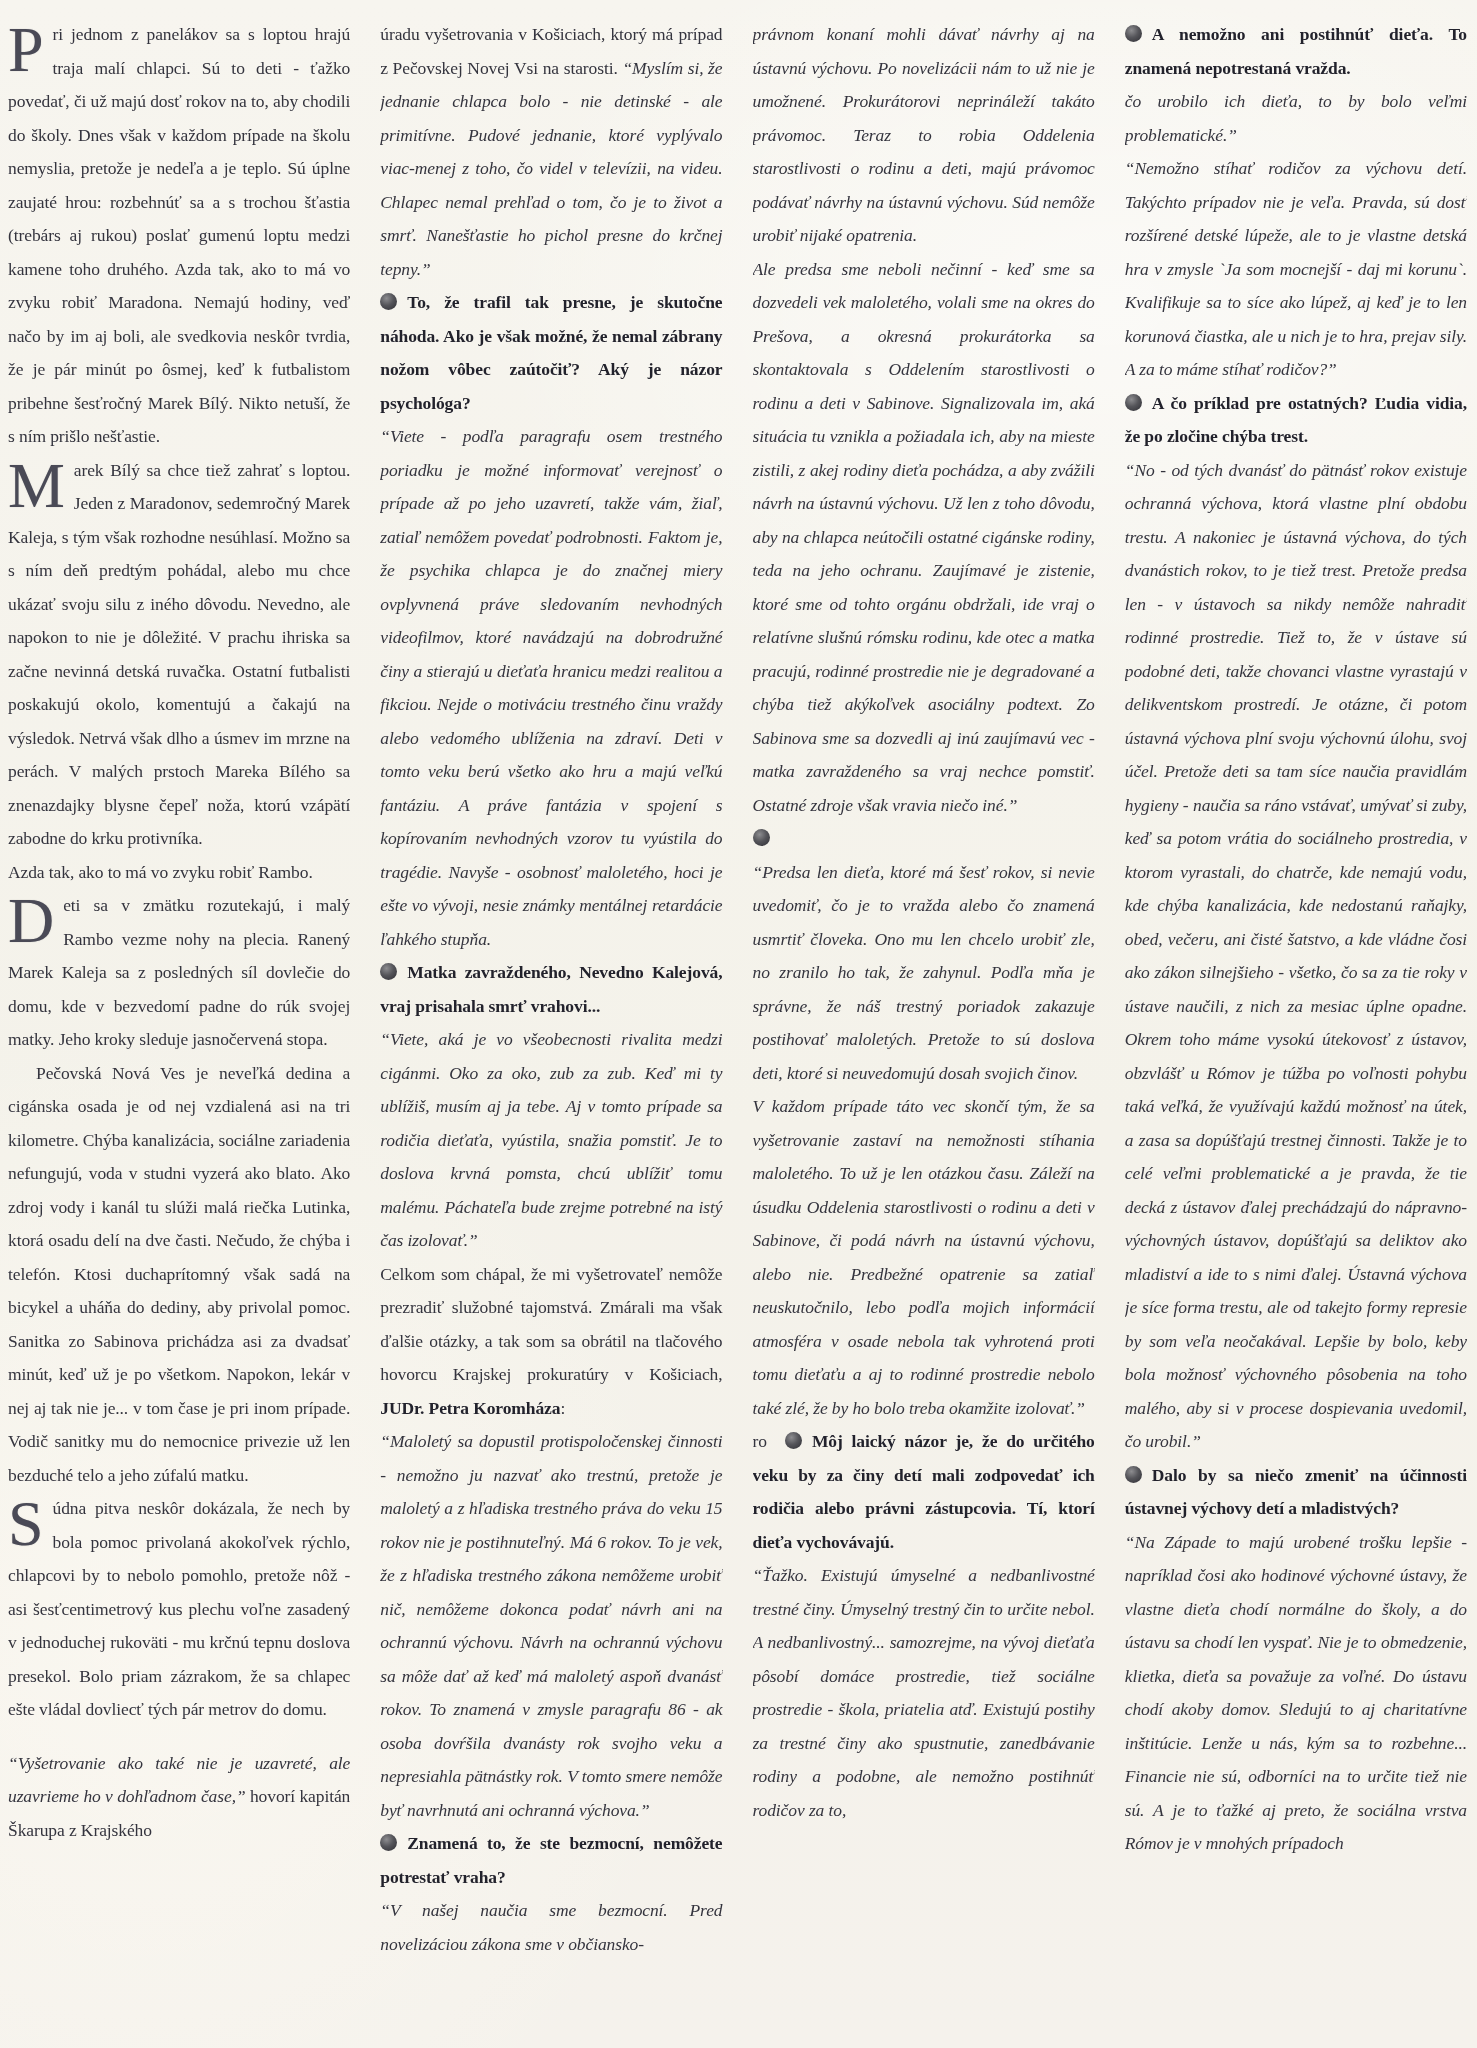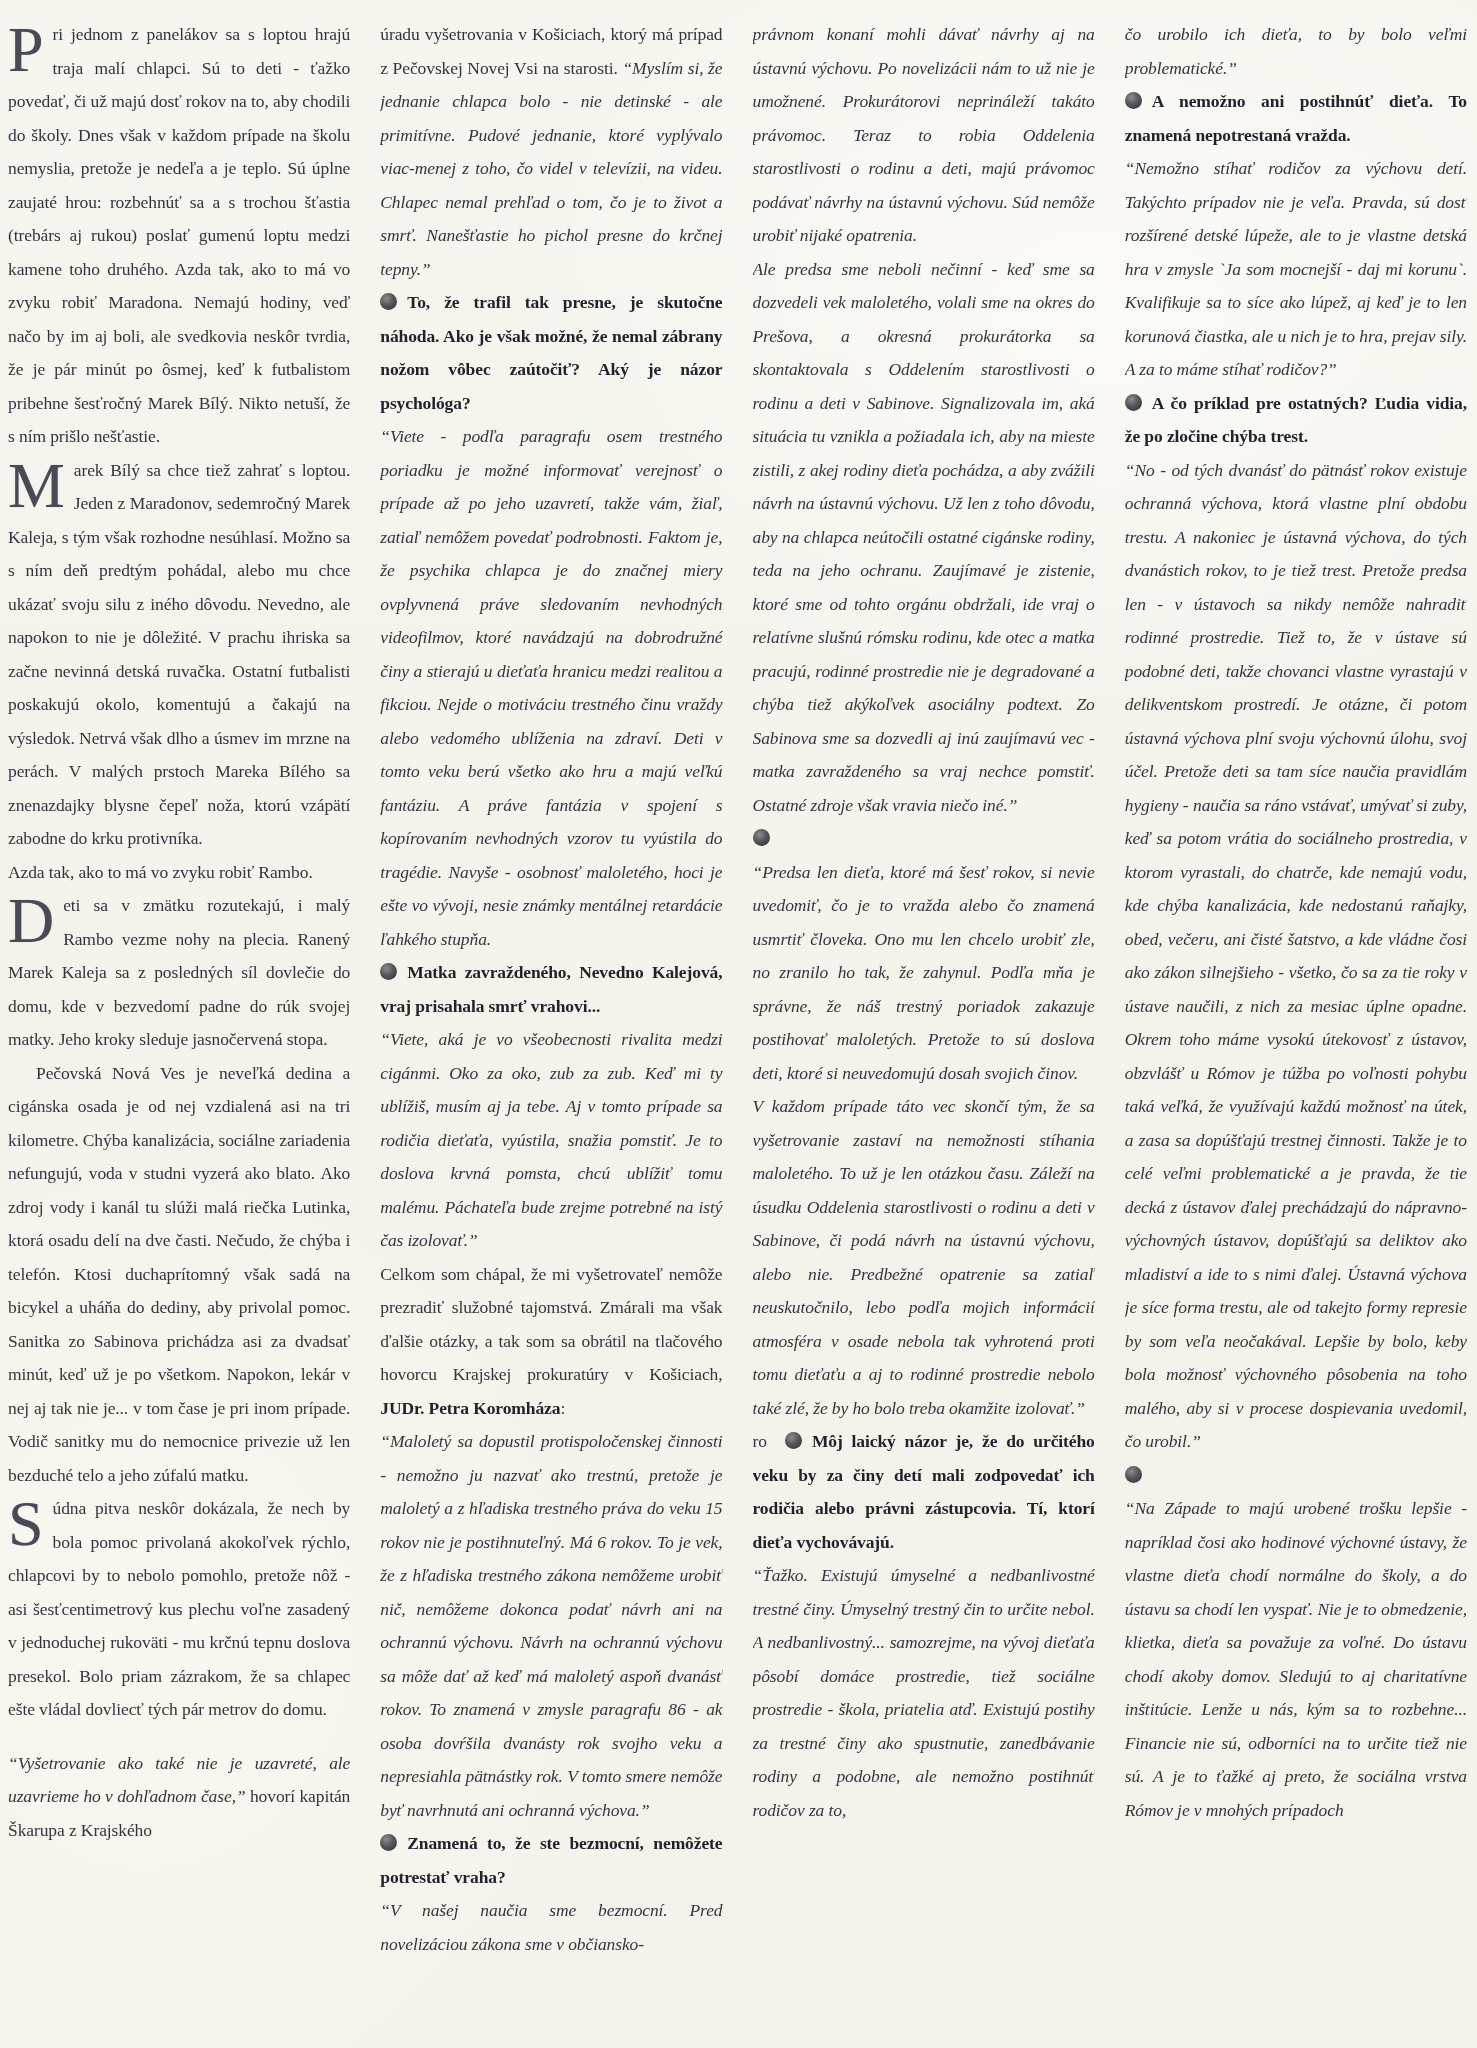--- a/index.html
+++ b/index.html
@@ -84,22 +84,22 @@
     <div class="col">
         <p class="block para"><span class="seg-italic">právnom konaní mohli dávať návrhy aj na ústavnú výchovu. Po novelizácii nám to už nie je umožnené. Prokurátorovi neprináleží takáto právomoc. Teraz to robia Oddelenia starostlivosti o rodinu a deti, majú právomoc podávať návrhy na ústavnú výchovu. Súd nemôže urobiť nijaké opatrenia.</span></p>
         <p class="block para"><span class="seg-italic">Ale predsa sme neboli nečinní - keď sme sa dozvedeli vek maloletého, volali sme na okres do Prešova, a okresná prokurátorka sa skontaktovala s Oddelením starostlivosti o rodinu a deti v Sabinove. Signalizovala im, aká situácia tu vznikla a požiadala ich, aby na mieste zistili, z akej rodiny dieťa pochádza, a aby zvážili návrh na ústavnú výchovu. Už len z toho dôvodu, aby na chlapca neútočili ostatné cigánske rodiny, teda na jeho ochranu. Zaujímavé je zistenie, ktoré sme od tohto orgánu obdržali, ide vraj o relatívne slušnú rómsku rodinu, kde otec a matka pracujú, rodinné prostredie nie je degradované a chýba tiež akýkoľvek asociálny podtext. Zo Sabinova sme sa dozvedli aj inú zaujímavú vec - matka zavraždeného sa vraj nechce pomstiť. Ostatné zdroje však vravia niečo iné.”</span></p>
         <p class="block question"><span class="bullet"></span></p>
         <p class="block para"><span class="seg-italic">“Predsa len dieťa, ktoré má šesť rokov, si nevie uvedomiť, čo je to vražda alebo čo znamená usmrtiť človeka. Ono mu len chcelo urobiť zle, no zranilo ho tak, že zahynul. Podľa mňa je správne, že náš trestný poriadok zakazuje postihovať maloletých. Pretože to sú doslova deti, ktoré si neuvedomujú dosah svojich činov.</span></p>
         <p class="block para"><span class="seg-italic">V každom prípade táto vec skončí tým, že sa vyšetrovanie zastaví na nemožnosti stíhania maloletého. To už je len otázkou času. Záleží na úsudku Oddelenia starostlivosti o rodinu a deti v Sabinove, či podá návrh na ústavnú výchovu, alebo nie. Predbežné opatrenie sa zatiaľ neuskutočnilo, lebo podľa mojich informácií atmosféra v osade nebola tak vyhrotená proti tomu dieťaťu a aj to rodinné prostredie nebolo také zlé, že by ho bolo treba okamžite izolovať.”</span></p>
         <p class="block question"><span class="stray">ro</span><span class="bullet"></span><span class="seg-bold">Môj laický názor je, že do určitého veku by za činy detí mali zodpovedať ich rodičia alebo právni zástupcovia. Tí, ktorí dieťa vychovávajú.</span></p>
         <p class="block para"><span class="seg-italic">“Ťažko. Existujú úmyselné a nedbanlivostné trestné činy. Úmyselný trestný čin to určite nebol. A nedbanlivostný... samozrejme, na vývoj dieťaťa pôsobí domáce prostredie, tiež sociálne prostredie - škola, priatelia atď. Existujú postihy za trestné činy ako spustnutie, zanedbávanie rodiny a podobne, ale nemožno postihnúť rodičov za to,</span></p>
       </div>
     <div class="col">
+        <p class="block question"><span class="bullet"></span><span class="seg-bold">A nemožno ani postihnúť dieťa. To znamená nepotrestaná vražda.</span></p>
         <p class="block para"><span class="seg-italic">čo urobilo ich dieťa, to by bolo veľmi problematické.”</span></p>
-        <p class="block question"><span class="bullet"></span><span class="seg-bold">A nemožno ani postihnúť dieťa. To znamená nepotrestaná vražda.</span></p>
         <p class="block para"><span class="seg-italic">“Nemožno stíhať rodičov za výchovu detí. Takýchto prípadov nie je veľa. Pravda, sú dosť rozšírené detské lúpeže, ale to je vlastne detská hra v zmysle `Ja som mocnejší - daj mi korunu`. Kvalifikuje sa to síce ako lúpež, aj keď je to len korunová čiastka, ale u nich je to hra, prejav sily. A za to máme stíhať rodičov?”</span></p>
         <p class="block question"><span class="bullet"></span><span class="seg-bold">A čo príklad pre ostatných? Ľudia vidia, že po zločine chýba trest.</span></p>
         <p class="block para"><span class="seg-italic">“No - od tých dvanásť do pätnásť rokov existuje ochranná výchova, ktorá vlastne plní obdobu trestu. A nakoniec je ústavná výchova, do tých dvanástich rokov, to je tiež trest. Pretože predsa len - v ústavoch sa nikdy nemôže nahradiť rodinné prostredie. Tiež to, že v ústave sú podobné deti, takže chovanci vlastne vyrastajú v delikventskom prostredí. Je otázne, či potom ústavná výchova plní svoju výchovnú úlohu, svoj účel. Pretože deti sa tam síce naučia pravidlám hygieny - naučia sa ráno vstávať, umývať si zuby, keď sa potom vrátia do sociálneho prostredia, v ktorom vyrastali, do chatrče, kde nemajú vodu, kde chýba kanalizácia, kde nedostanú raňajky, obed, večeru, ani čisté šatstvo, a kde vládne čosi ako zákon silnejšieho - všetko, čo sa za tie roky v ústave naučili, z nich za mesiac úplne opadne. Okrem toho máme vysokú útekovosť z ústavov, obzvlášť u Rómov je túžba po voľnosti pohybu taká veľká, že využívajú každú možnosť na útek, a zasa sa dopúšťajú trestnej činnosti. Takže je to celé veľmi problematické a je pravda, že tie decká z ústavov ďalej prechádzajú do nápravno-výchovných ústavov, dopúšťajú sa deliktov ako mladiství a ide to s nimi ďalej. Ústavná výchova je síce forma trestu, ale od takejto formy represie by som veľa neočakával. Lepšie by bolo, keby bola možnosť výchovného pôsobenia na toho malého, aby si v procese dospievania uvedomil, čo urobil.”</span></p>
-        <p class="block question"><span class="bullet"></span></p>
+        <p class="block question"><span class="bullet"></span><span class="seg-bold">Dalo by sa niečo zmeniť na účinnosti ústavnej výchovy detí a mladistvých?</span></p>
         <p class="block para"><span class="seg-italic">“Na Západe to majú urobené trošku lepšie - napríklad čosi ako hodinové výchovné ústavy, že vlastne dieťa chodí normálne do školy, a do ústavu sa chodí len vyspať. Nie je to obmedzenie, klietka, dieťa sa považuje za voľné. Do ústavu chodí akoby domov. Sledujú to aj charitatívne inštitúcie. Lenže u nás, kým sa to rozbehne... Financie nie sú, odborníci na to určite tiež nie sú. A je to ťažké aj preto, že sociálna vrstva Rómov je v mnohých prípadoch</span></p>
       </div>
   </div>
 </div>
 
 </body></html>

